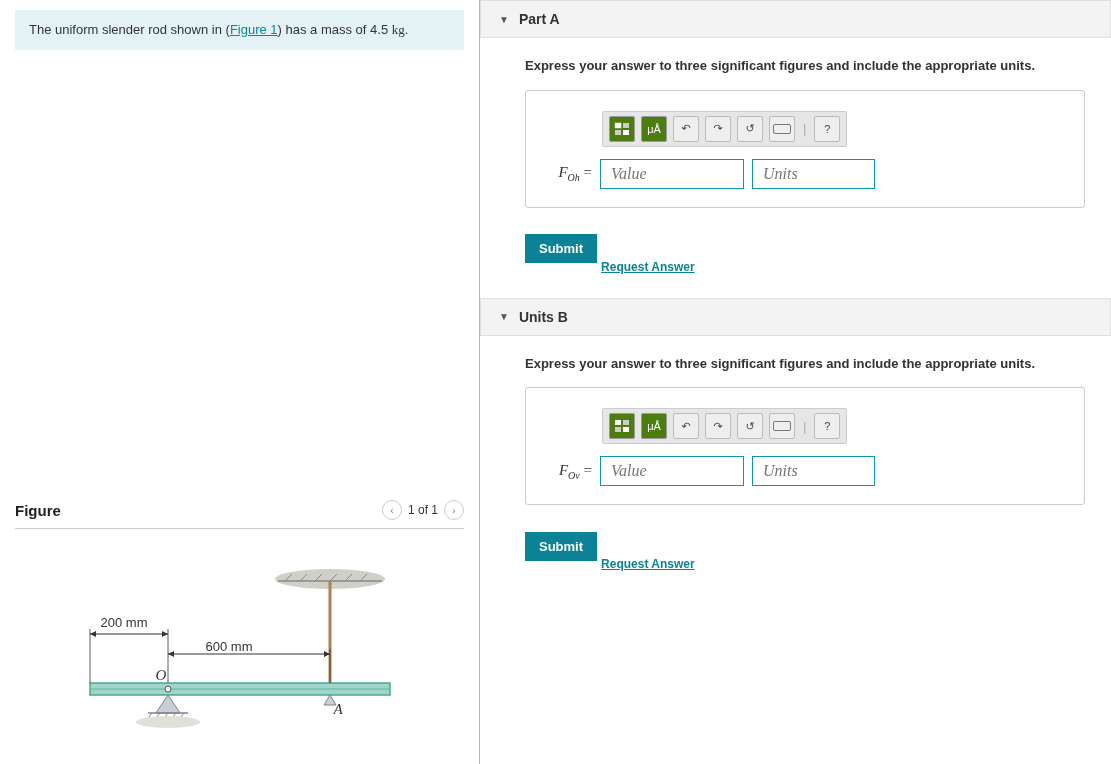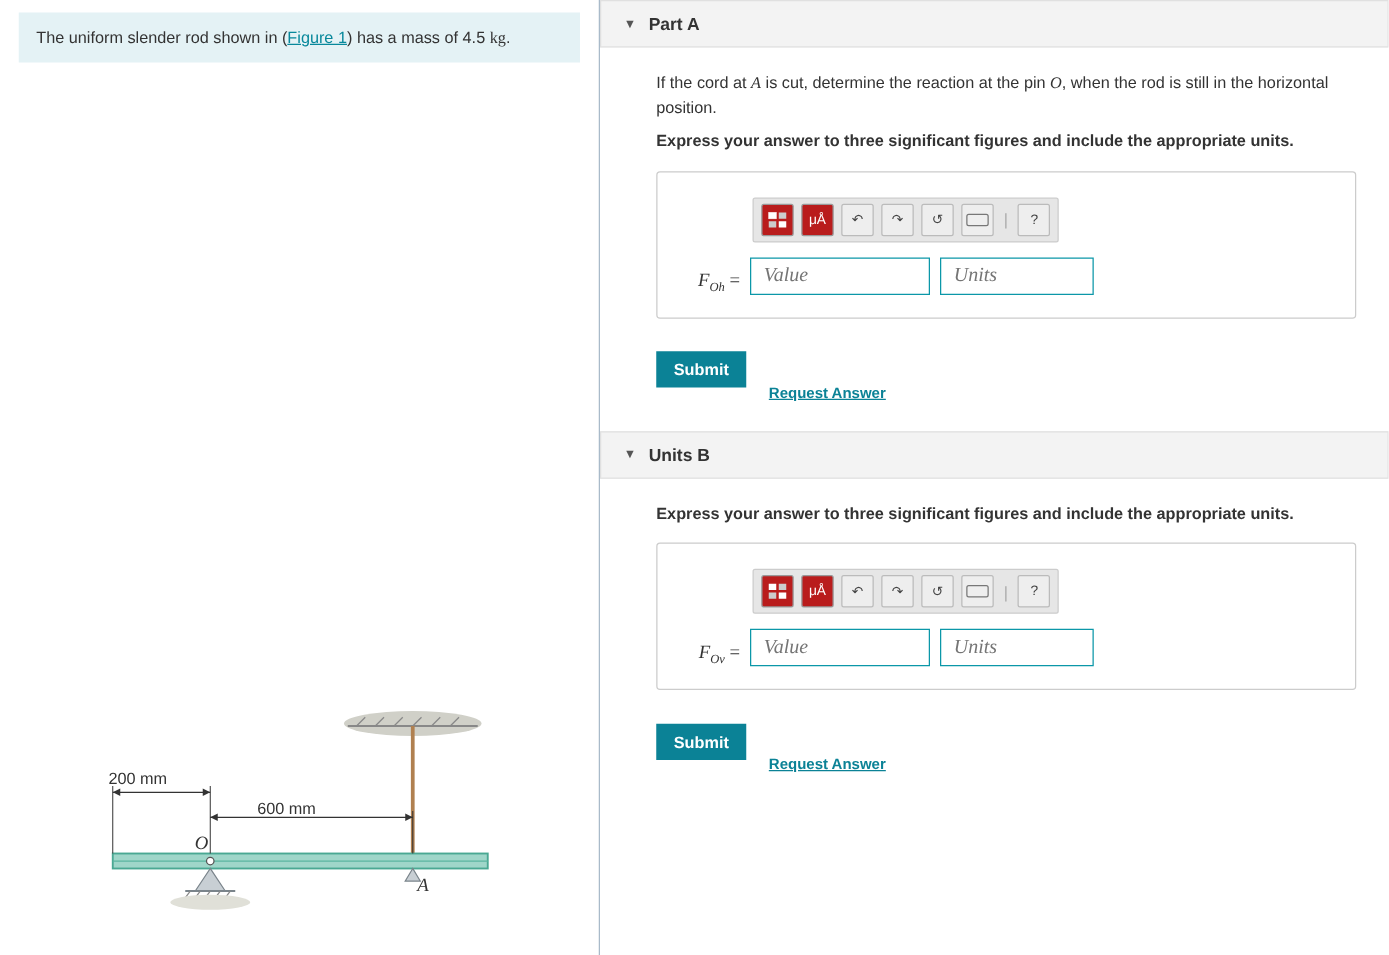--- a/index.html
+++ b/index.html
@@ -123,40 +123,40 @@
     align-items: center;
     gap: 6px;
     margin-left: 60px;
     margin-bottom: 12px;
   }
   .tool-btn {
     width: 26px;
     height: 26px;
     border: 1px solid #999;
     border-radius: 2px;
-    background: #b91c1c;
+    background: #4d7c0f;
     display: flex;
     align-items: center;
     justify-content: center;
     font-size: 11px;
     color: #fff;
     cursor: pointer;
   }
   .tool-btn.light {
     background: #eee;
     color: #444;
     border-color: #bbb;
   }
   .tool-sep {
     color: #aaa;
     padding: 0 2px;
   }
   .answer-row {
     display: flex;
-    align-items: flex-end;
+    align-items: center;
     gap: 8px;
   }
   .var-label {
     font-style: italic;
     font-family: "Times New Roman", serif;
     font-size: 15px;
     width: 50px;
     text-align: right;
     white-space: nowrap;
   }
@@ -170,21 +170,21 @@
     font-size: 16px;
     color: #999;
     outline: none;
   }
   .value-input { width: 144px; }
   .units-input { width: 123px; }
   .action-row {
     margin-top: 16px;
     display: flex;
     align-items: center;
-    gap: 18px;
+    gap: 4px;
   }
   .submit-btn {
     background: #0b8296;
     color: #fff;
     font-weight: bold;
     font-size: 13px;
     padding: 7px 14px;
     border: none;
     cursor: pointer;
   }
@@ -210,20 +210,28 @@
 <body>
 
 <div class="container">
 
   <div class="left-panel">
     <div class="problem-statement">
       <span>The uniform slender rod shown in (</span><a href="#">Figure 1</a><span>) has a mass of </span><span>4.5</span> <span class="" style="font-family:'Times New Roman',serif;">kg</span><span>.</span>
     </div>
 
     <div class="figure-section">
+      <div class="figure-header">
+        <div class="figure-title">Figure</div>
+        <div class="figure-nav">
+          <div class="nav-btn">‹</div>
+          <span>1 of 1</span>
+          <div class="nav-btn">›</div>
+        </div>
+      </div>
       <div class="figure-body">
         <div class="figure-diagram">
           <svg width="360" height="200" viewBox="0 0 360 200">
 
             <ellipse cx="270" cy="20" rx="55" ry="10" fill="#d0d0c8" stroke="none"></ellipse>
             <line x1="218" y1="22" x2="322" y2="22" stroke="#888" stroke-width="1.5"></line>
 
             <line x1="225" y1="22" x2="232" y2="15" stroke="#888"></line>
             <line x1="240" y1="22" x2="247" y2="15" stroke="#888"></line>
             <line x1="255" y1="22" x2="262" y2="15" stroke="#888"></line>
@@ -252,39 +260,36 @@
             <polygon points="30,75 36,72 36,78" fill="#333"></polygon>
             <polygon points="108,75 102,72 102,78" fill="#333"></polygon>
             <line x1="30" y1="70" x2="30" y2="124" stroke="#333" stroke-width="0.8"></line>
             <line x1="108" y1="70" x2="108" y2="124" stroke="#333" stroke-width="0.8"></line>
 
             <line x1="108" y1="95" x2="270" y2="95" stroke="#333" stroke-width="1"></line>
             <polygon points="108,95 114,92 114,98" fill="#333"></polygon>
             <polygon points="270,95 264,92 264,98" fill="#333"></polygon>
             <line x1="270" y1="90" x2="270" y2="124" stroke="#333" stroke-width="0.8"></line>
           </svg>
-          <div style="position:absolute; left:27px; top:56px; font-size:13px;">200 mm</div>
+          <div style="position:absolute; left:41px; top:56px; font-size:13px;">200 mm</div>
           <div style="position:absolute; left:146px; top:80px; font-size:13px;">600 mm</div>
           <div style="position:absolute; left:96px; top:108px; font-style:italic; font-family:'Times New Roman',serif; font-size:15px;">O</div>
           <div style="position:absolute; left:274px; top:142px; font-style:italic; font-family:'Times New Roman',serif; font-size:15px;">A</div>
         </div>
       </div>
     </div>
   </div>
 
   <div class="right-panel">
 
     <div class="part-header">
       <span class="caret">▼</span>
       <span>Part A</span>
     </div>
     <div class="part-body">
-      <div class="prompt-line1">
-        <span>If the cord at </span><span class="ital">A</span><span> is cut, determine the reaction at the pin </span><span class="ital">O</span><span>, when the rod is still in the horizontal position.</span>
-      </div>
       <div class="prompt-line2">Express your answer to three significant figures and include the appropriate units.</div>
 
       <div class="answer-box">
         <div class="toolbar">
           <div class="tool-btn">
             <svg width="16" height="14">
                 <rect x="1" y="1" width="6" height="5" fill="#fff" stroke="#fff" stroke-width="0.5"></rect>
                 <rect x="9" y="1" width="6" height="5" fill="#ccc"></rect>
                 <rect x="1" y="8" width="6" height="5" fill="#ccc"></rect>
                 <rect x="9" y="8" width="6" height="5" fill="#fff"></rect>

